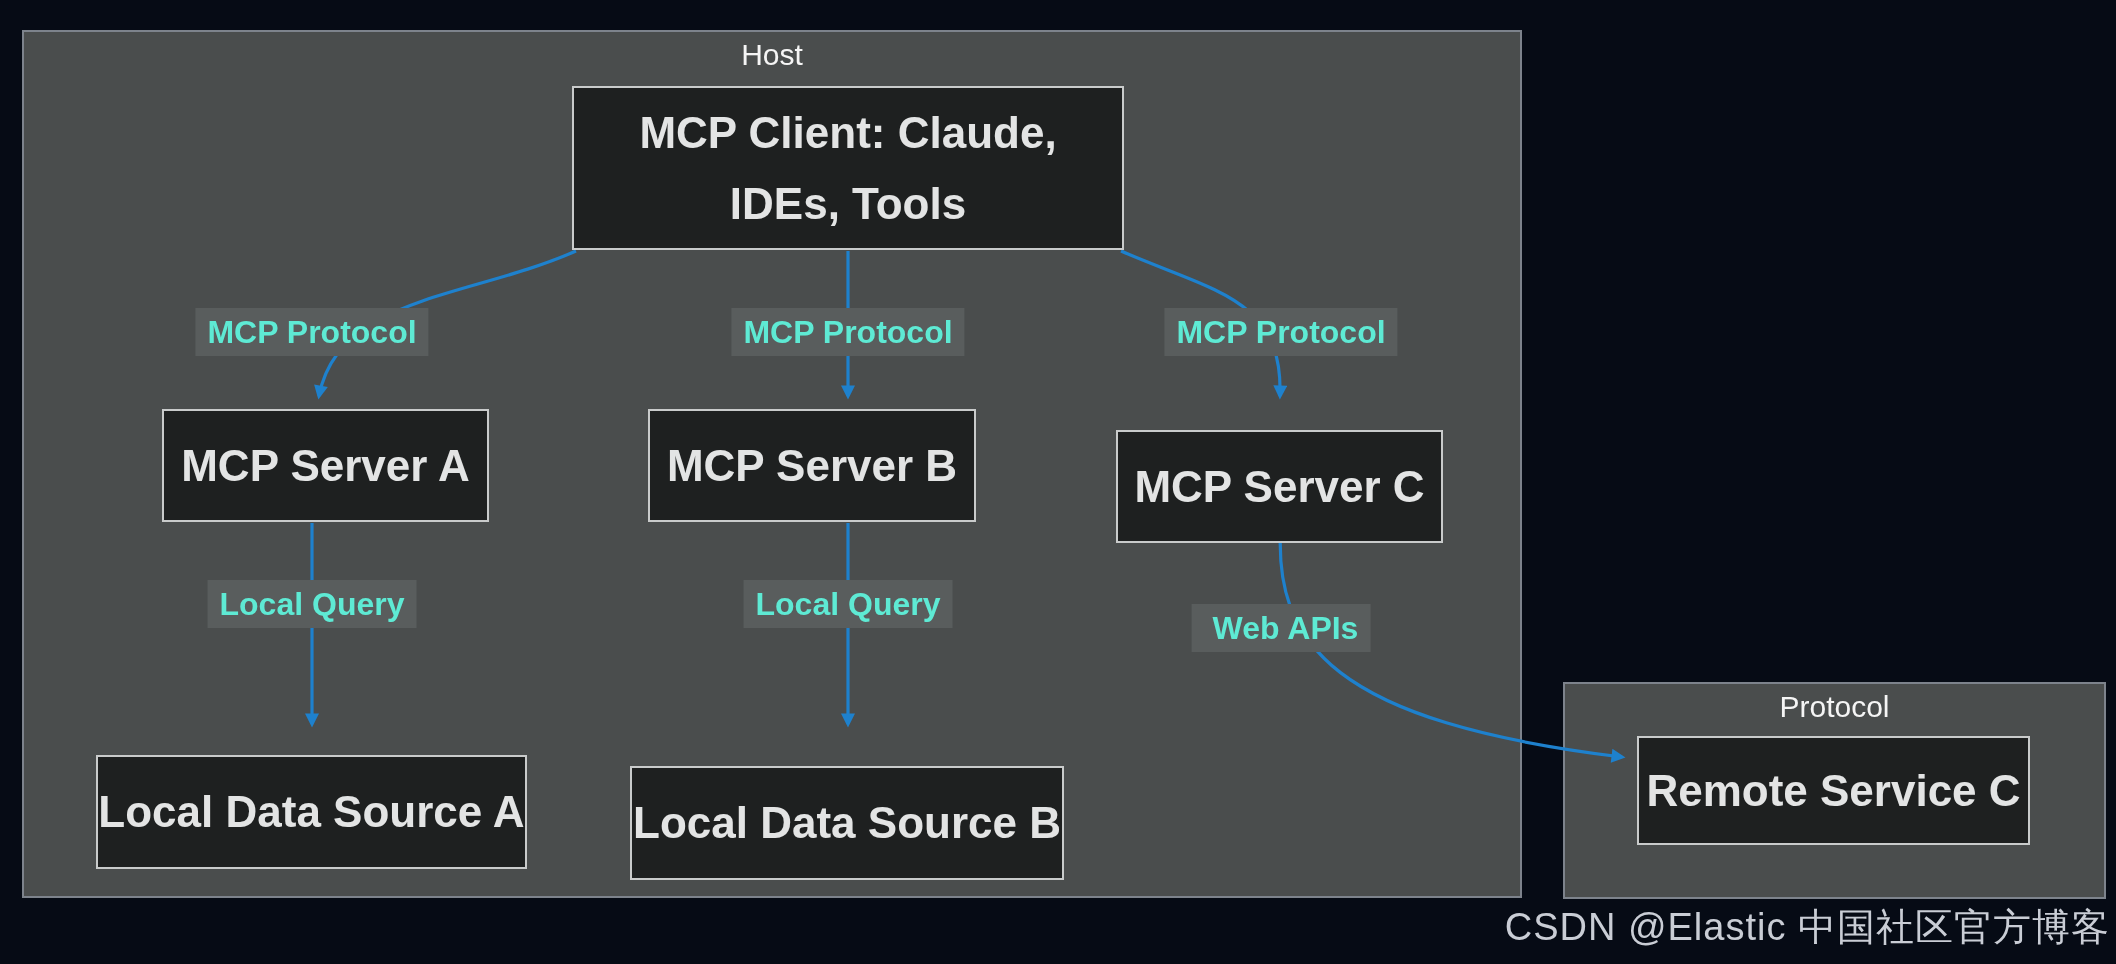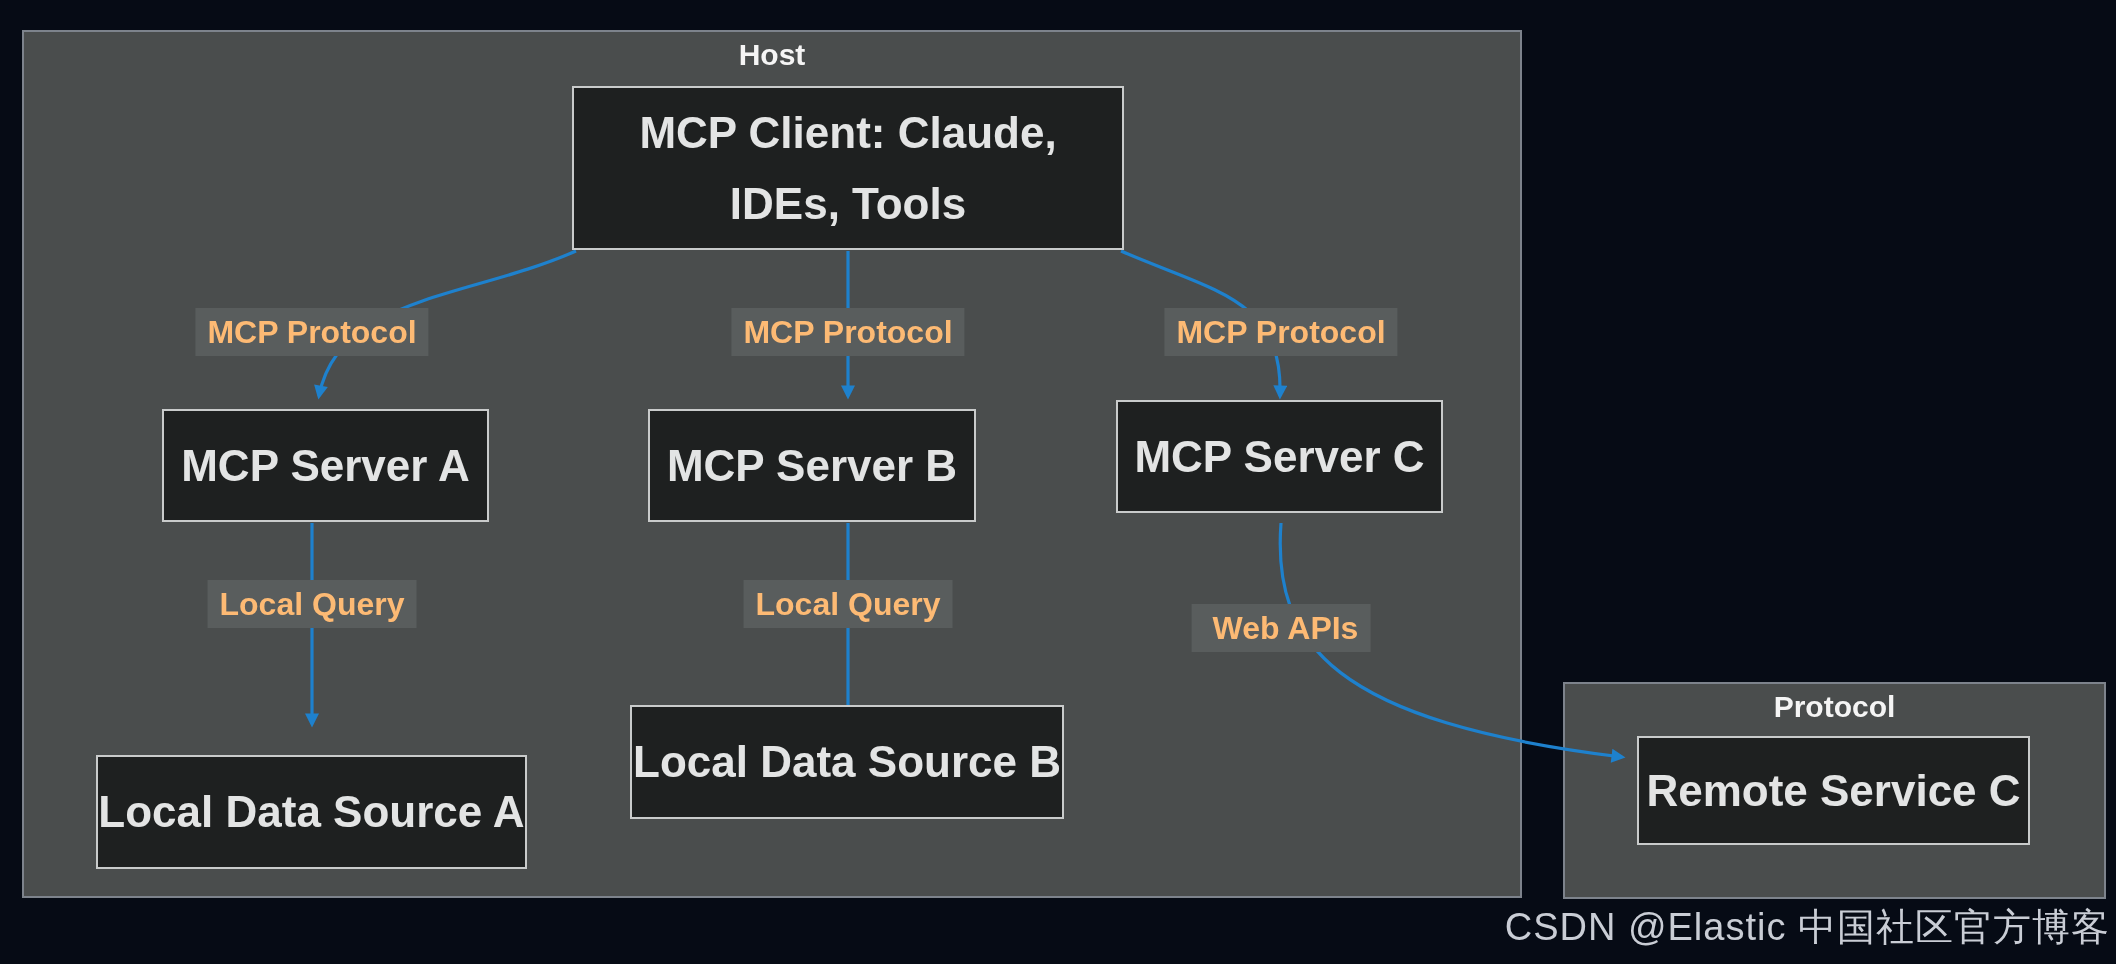--- a/index.html
+++ b/index.html
@@ -12,32 +12,32 @@
     position:relative;width:2116px;height:964px;overflow:hidden;
     background:var(--background);
     font-family:"Liberation Sans","DejaVu Sans",sans-serif;
   }
   .container{
     position:absolute;background:var(--container-fill);
     border:2px solid var(--container-border);box-sizing:border-box;z-index:1;
   }
   .container-title{
     position:absolute;left:0;top:6px;width:100%;text-align:center;
-    font-size:30px;font-weight:700;color:var(--title-text);z-index:3;
+    font-size:30px;font-weight:400;color:var(--title-text);z-index:3;
   }
   .node{
     position:absolute;background:var(--node-fill);
     border:2px solid var(--node-border);box-sizing:border-box;
     display:flex;align-items:center;justify-content:center;text-align:center;
     color:var(--text);font-size:44px;font-weight:700;z-index:3;
   }
   .node .inner{display:block;max-width:480px;line-height:1.62;}
   .chip{
     position:absolute;transform:translateX(-50%);
-    background:var(--chip-fill);color:#fdba74;
+    background:var(--chip-fill);color:#5eead4;
     font-size:32px;font-weight:600;line-height:1.2;
     padding:5px 12px;z-index:3;white-space:nowrap;
   }
   .edges{position:absolute;left:0;top:0;width:2116px;height:964px;z-index:2;}
   .edge{fill:none;stroke:var(--arrow);stroke-width:3.2px;}
   .arrowhead{fill:var(--arrow);}
   .watermark{
     position:absolute;top:902px;right:6px;font-size:38px;
     color:var(--watermark-text);z-index:4;letter-spacing:1px;white-space:nowrap;
   }
@@ -76,32 +76,32 @@
   <div class="chip" style="left:312px;top:308px;">MCP Protocol</div>
   <div class="chip" style="left:848px;top:308px;">MCP Protocol</div>
   <div class="chip" style="left:1281px;top:308px;">MCP Protocol</div>
 
   <div class="node" style="left:148px;top:409px;width:327px;height:113px;margin-left:14px;">
     <span>MCP Server A</span>
   </div>
   <div class="node" style="left:648px;top:409px;width:328px;height:113px;">
     <span>MCP Server B</span>
   </div>
-  <div class="node" style="left:1116px;top:400px;width:327px;height:113px;">
+  <div class="node" style="left:1116px;top:430px;width:327px;height:113px;">
     <span>MCP Server C</span>
   </div>
 
   <div class="chip" style="left:312px;top:580px;">Local Query</div>
   <div class="chip" style="left:848px;top:580px;">Local Query</div>
   <div class="chip" style="left:1281px;top:604px;padding-left:21px;">Web APIs</div>
 
   <div class="node" style="left:96px;top:734px;width:431px;height:114px;margin-top:21px;">
     <span>Local Data Source A</span>
   </div>
-  <div class="node" style="left:630px;top:705px;width:434px;height:114px;align-items:center;">
+  <div class="node" style="left:630px;top:766px;width:434px;height:114px;align-items:center;">
     <span>Local Data Source B</span>
   </div>
 
   <div class="node" style="left:1637px;top:736px;width:393px;height:109px;">
     <span>Remote Service C</span>
   </div>
 
   <div class="watermark">CSDN @Elastic 中国社区官方博客</div>
 
 </div>

